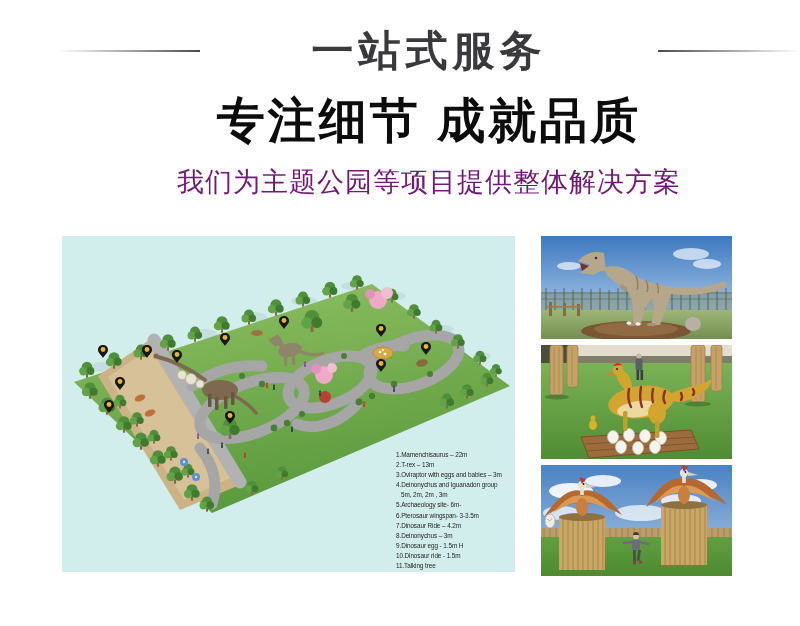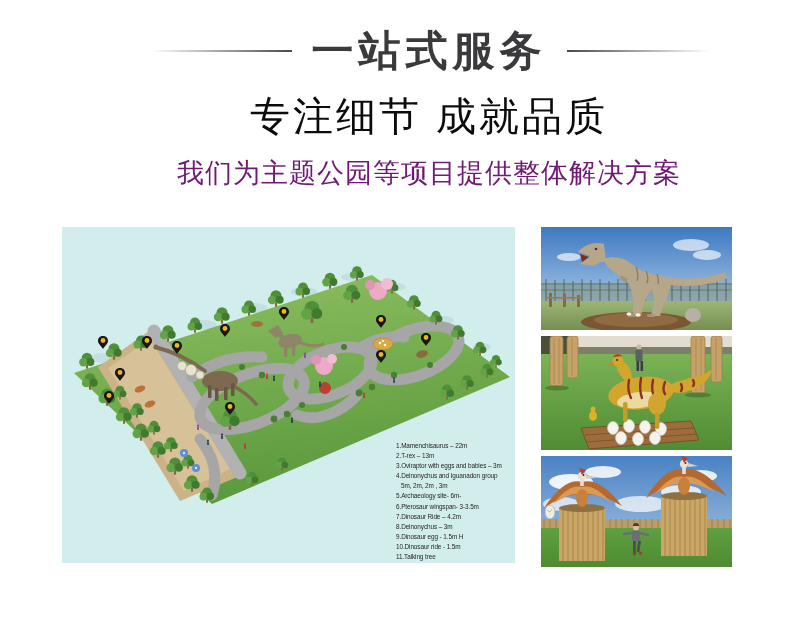--- a/index.html
+++ b/index.html
@@ -1,26 +1,26 @@
 <!DOCTYPE html>
 <html><head>
 <meta charset="utf-8">
 <style>
   html,body{margin:0;padding:0;}
   body{
     width:800px;height:626px;background:#ffffff;overflow:hidden;
     font-family:"Liberation Sans","DejaVu Sans",sans-serif;
   }
   .header{padding-top:26px;padding-left:58px;text-align:center;}
-  .title-row{display:flex;align-items:center;justify-content:center;gap:20px;height:50px;}
+  .title-row{display:flex;align-items:center;justify-content:space-between;gap:20px;height:50px;}
   .page-title{font-size:42px;font-weight:600;color:#3a3a3c;letter-spacing:5px;margin:0;white-space:nowrap;}
   .hline{width:142px;height:2px;flex:0 0 auto;}
   .hline-left{background:linear-gradient(to left,#4a4a4a,rgba(74,74,74,0));}
   .hline-right{background:linear-gradient(to right,#4a4a4a,rgba(74,74,74,0));}
-  .page-subtitle{margin:13px 0 0;font-size:40px;font-weight:400;color:#0c0c0c;letter-spacing:3px;white-space:nowrap;}
+  .page-subtitle{margin:13px 0 0;font-size:48px;font-weight:700;color:#0c0c0c;letter-spacing:3px;white-space:nowrap;}
   .page-desc{margin:11px 0 0;font-size:27px;font-weight:400;color:#701a75;letter-spacing:1px;white-space:nowrap;}
   .content{display:flex;margin:36px 0 0 62px;gap:26px;}
   .map-panel{position:relative;width:453px;height:336px;flex:0 0 auto;}
   .map-panel svg{display:block;}
   .legend{position:absolute;left:334px;top:214px;font-size:6.4px;line-height:10.1px;
     color:#1f1f1f;letter-spacing:-0.1px;white-space:nowrap;}
   .legend .indent{padding-left:5px;}
   .photos{display:flex;flex-direction:column;gap:6px;width:191px;flex:0 0 auto;}
   .photo{display:block;}
 </style>

